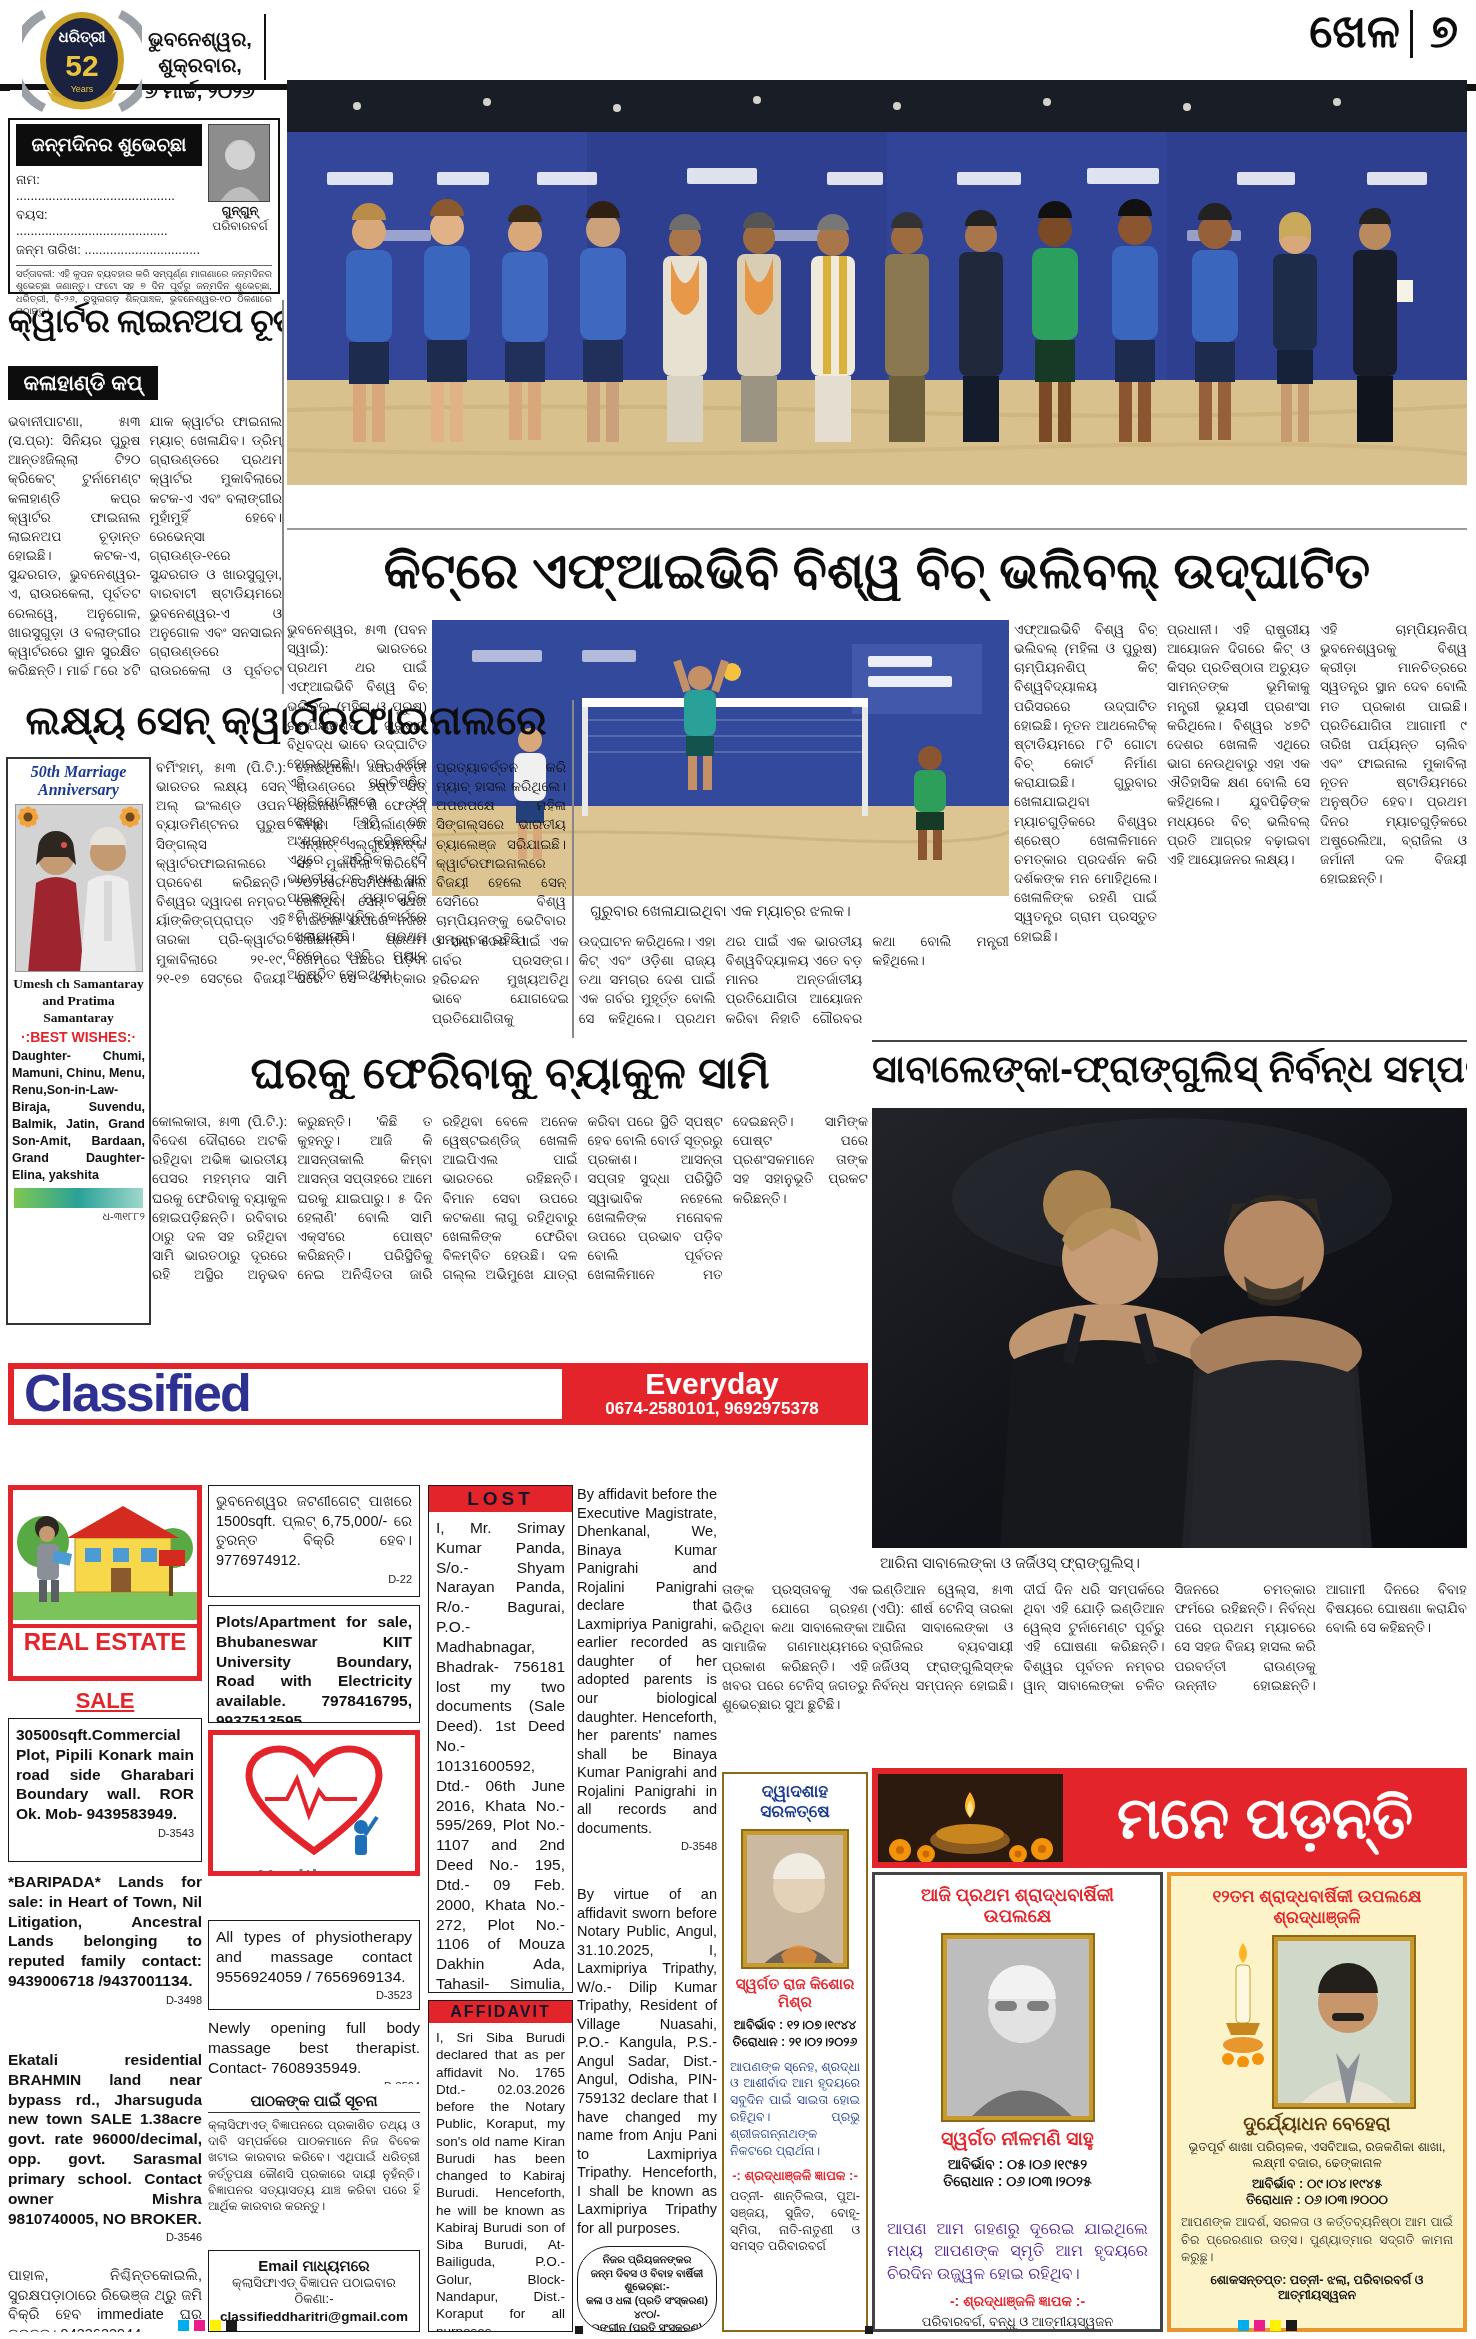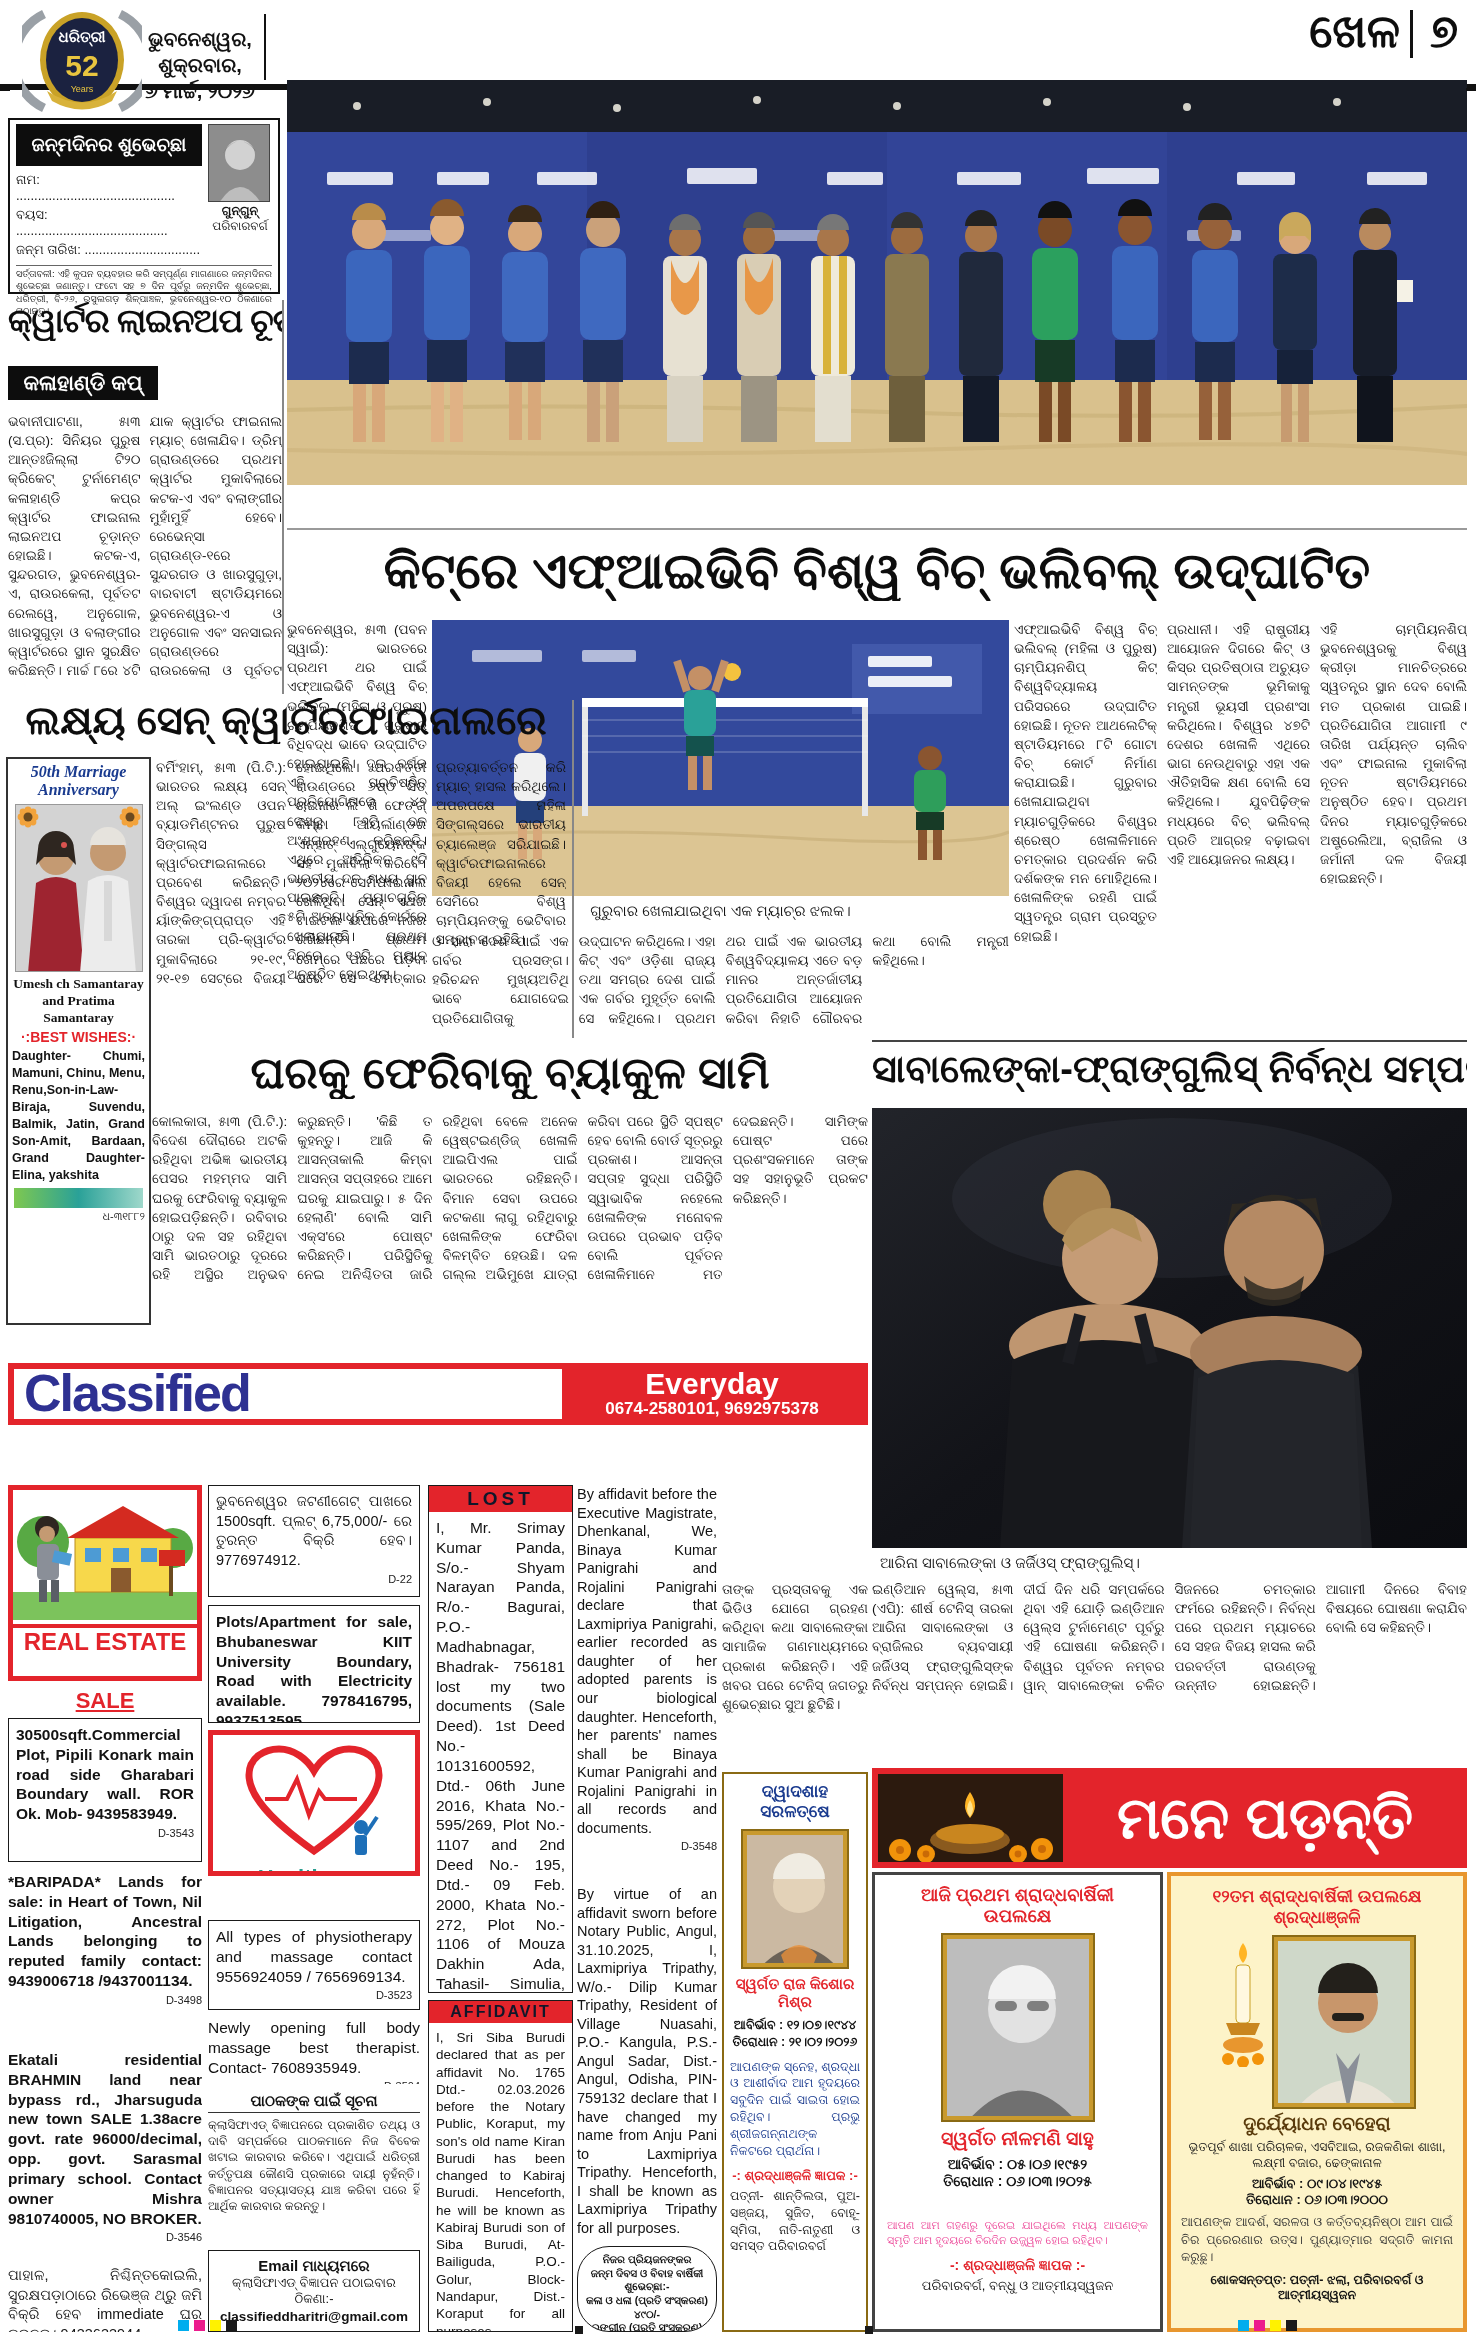--- a/index.html
+++ b/index.html
@@ -546,21 +546,21 @@
         <circle cx="75" cy="70" r="34" fill="#e2e2e2"></circle>
         <path d="M41,60 a34,34 0 0,1 68,0z" fill="#f2f2f2"></path>
         <rect x="48" y="62" width="22" height="10" rx="5" fill="#555" opacity="0.7"></rect>
         <rect x="80" y="62" width="22" height="10" rx="5" fill="#555" opacity="0.7"></rect>
         <path d="M18,185 Q75,118 132,185Z" fill="#707070"></path>
       </svg>
     </div>
     <div class="b" style="color:var(--red);font-size:19px;margin-bottom:6px;">ସ୍ୱର୍ଗତ ନୀଳମଣି ସାହୁ</div>
     <div class="b" style="font-size:14px;">ଆବିର୍ଭାବ : ୦୫।୦୬।୧୯୫୨</div>
     <div class="b" style="font-size:14px;margin-bottom:8px;">ତିରୋଧାନ : ୦୬।୦୩।୨୦୨୫</div>
-    <div style="color:#ec4899;font-size:11px;line-height:1.4;text-align:justify;margin-top:28px;">ଆପଣ ଆମ ଗହଣରୁ ଦୂରେଇ ଯାଇଥିଲେ ମଧ୍ୟ ଆପଣଙ୍କ ସ୍ମୃତି ଆମ ହୃଦୟରେ ଚିରଦିନ ଉଜ୍ଜ୍ୱଳ ହୋଇ ରହିଥିବ।</div>
+    <div style="color:#4c1d95;font-size:16px;line-height:1.4;text-align:justify;margin-top:28px;">ଆପଣ ଆମ ଗହଣରୁ ଦୂରେଇ ଯାଇଥିଲେ ମଧ୍ୟ ଆପଣଙ୍କ ସ୍ମୃତି ଆମ ହୃଦୟରେ ଚିରଦିନ ଉଜ୍ଜ୍ୱଳ ହୋଇ ରହିଥିବ।</div>
     <div class="b" style="color:var(--red);font-size:14px;margin:8px 0 4px;">-: ଶ୍ରଦ୍ଧାଞ୍ଜଳି ଜ୍ଞାପକ :-</div>
     <div style="font-size:13px;">ପରିବାରବର୍ଗ, ବନ୍ଧୁ ଓ ଆତ୍ମୀୟସ୍ୱଜନ</div>
   </div>
 
   <div class="abs" style="left:1167px;top:1872px;width:300px;height:460px;border:4px solid #e8962e;background:#fdf3c8;padding:10px;overflow:hidden;text-align:center;">
     <div class="b" style="color:var(--red);font-size:17px;line-height:1.25;margin-bottom:8px;">୧୨ତମ ଶ୍ରାଦ୍ଧବାର୍ଷିକୀ ଉପଲକ୍ଷେ ଶ୍ରଦ୍ଧାଞ୍ଜଳି</div>
     <div style="display:flex;align-items:flex-start;gap:8px;justify-content:center;">
       <svg width="46" height="130" viewBox="0 0 46 130">
         <path d="M23,6 q8,11 0,20 q-8,-9 0,-20z" fill="#ffb424"></path>
         <rect x="16" y="28" width="14" height="58" rx="4" fill="#fff8e0" stroke="#c9a227"></rect>

